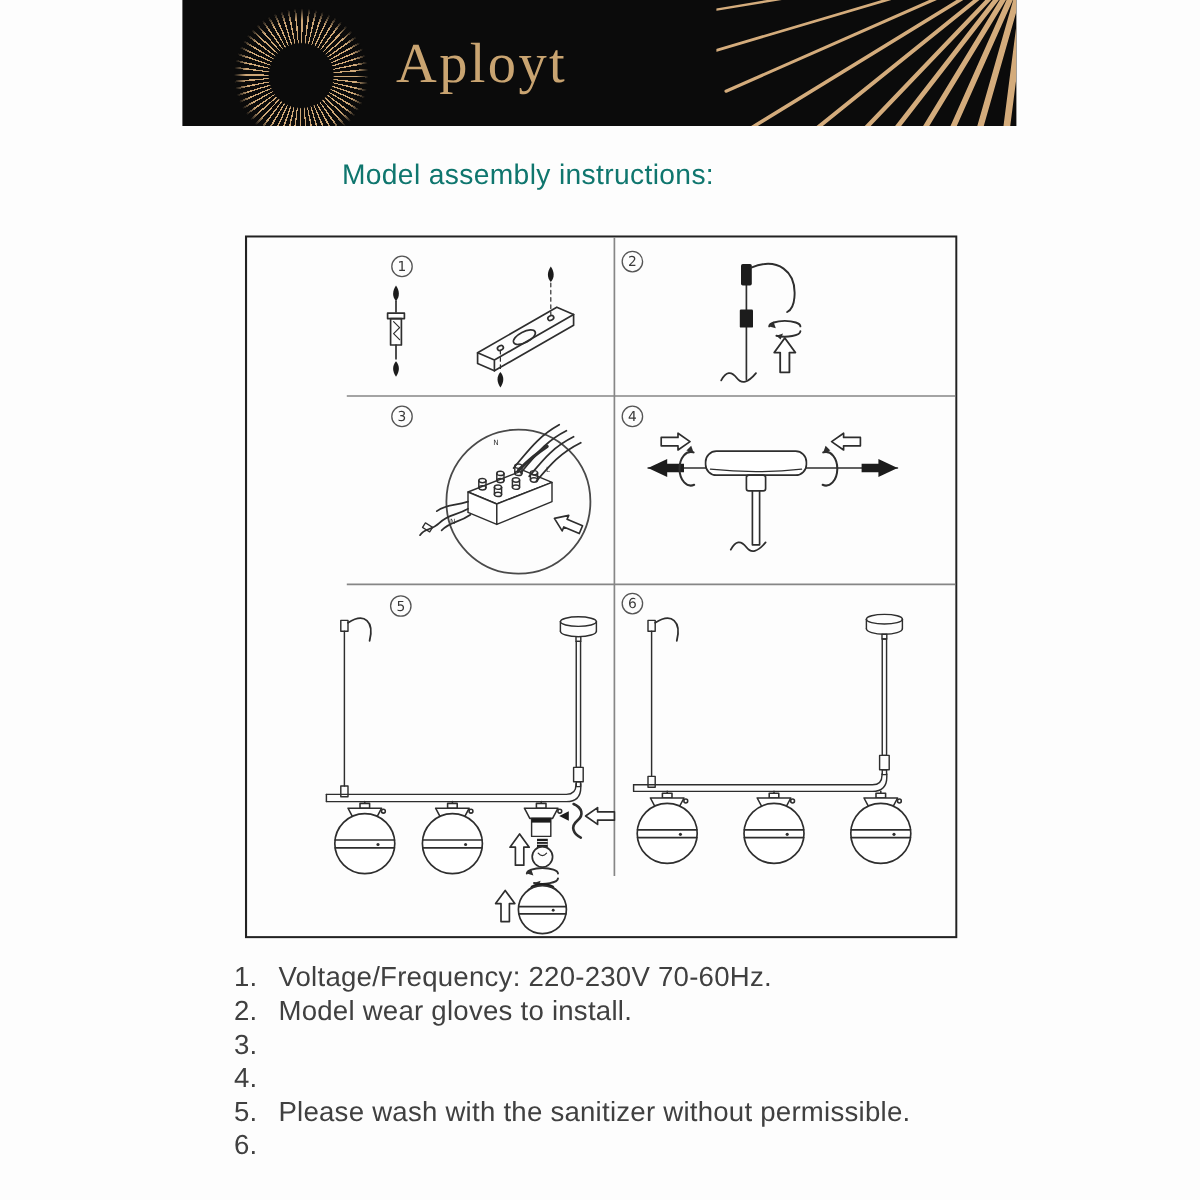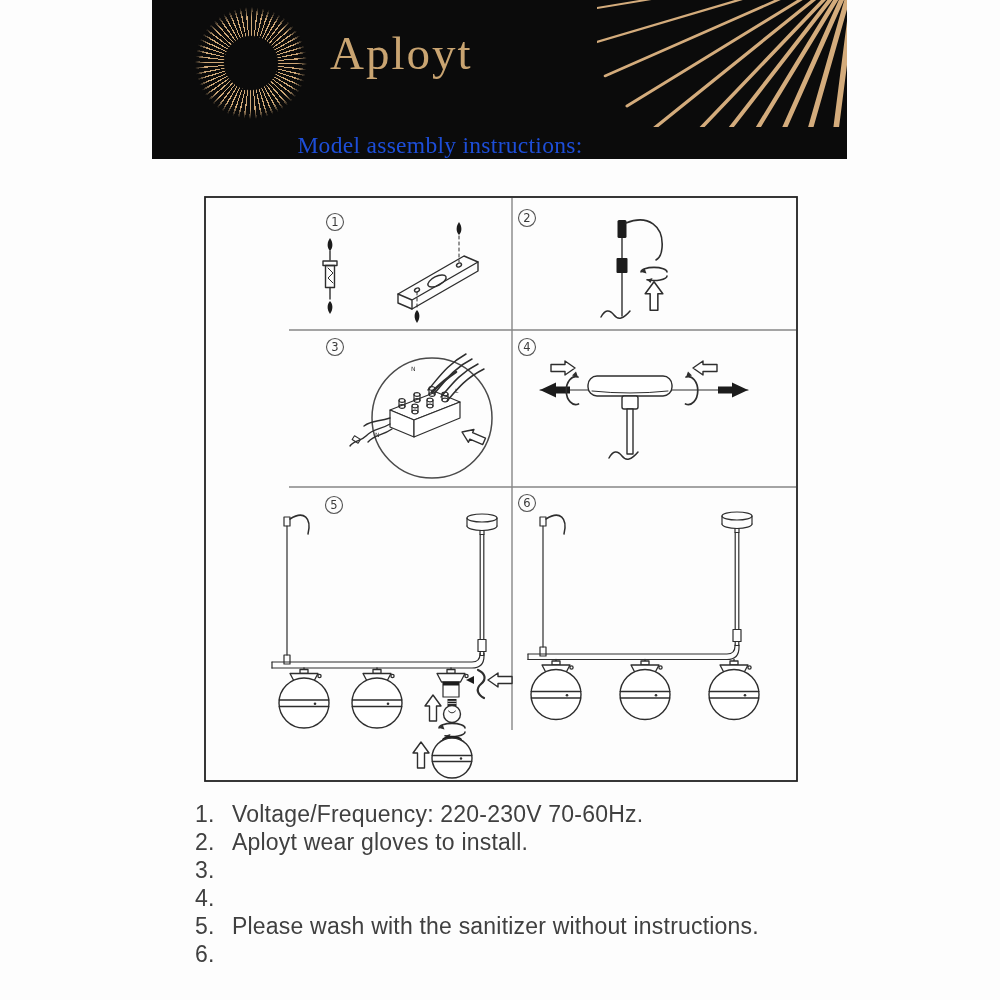--- a/index.html
+++ b/index.html
@@ -5,21 +5,21 @@
   html,body{margin:0;padding:0;}
   body{
     width:1000px;height:1000px;position:relative;
     background:#fdfdfd;
     font-family:"Liberation Sans", sans-serif;
     color:#3e3e3e;
     overflow:hidden;
   }
   
   .header{
-    position:absolute;left:152px;top:0;width:695px;height:159px;
+    position:absolute;left:152px;top:0;width:695px;height:105px;
     background:#0b0b0b;overflow:hidden;
   }
   .sunburst{
     position:absolute;left:42px;top:6px;width:114px;height:114px;border-radius:50%;
     background:repeating-conic-gradient(#cfa878 0deg 1.7deg,#0b0b0b 1.7deg 6deg);
     -webkit-mask:radial-gradient(circle,transparent 0 25px,#000 28px 46px,transparent 56px);
             mask:radial-gradient(circle,transparent 0 25px,#000 28px 46px,transparent 56px);
   }
   .sunburst-core{
     position:absolute;left:72px;top:36px;width:54px;height:54px;border-radius:50%;
@@ -28,21 +28,21 @@
   .brand{
     position:absolute;left:178px;top:30px;
     font-family:"Liberation Serif", serif;
     font-size:47px;font-weight:400;letter-spacing:2px;color:#c9a471;
     line-height:1;
   }
   .corner-rays{position:absolute;right:0;top:0;}
   
   .title-block{
     position:absolute;left:0;top:132px;width:880px;text-align:center;
-    font-size:23.5px;letter-spacing:0.3px;color:#1d4ed8;line-height:27px;font-family:Liberation Serif, serif;
+    font-size:23.5px;letter-spacing:0.3px;color:#0f766e;line-height:27px;
   }
   
   .diagram{position:absolute;left:204px;top:196px;}
   .diagram svg{display:block;}
   
   .instructions{position:absolute;left:195px;top:800px;width:640px;}
   .li{display:flex;font-size:23px;line-height:28px;color:#404040;letter-spacing:0.2px;}
   .li .num{width:37px;flex:0 0 37px;}
 </style>
 </head>
@@ -329,28 +329,28 @@
 </svg>
 </div>
 
 <div class="instructions">
   <div class="li">
     <span class="num">1.</span>
     <span>Voltage/Frequency: 220-230V 70-60Hz.</span>
   </div>
   <div class="li">
     <span class="num">2.</span>
-    <span>Aployt wear gloves to install.</span>
+    <span>Model wear gloves to install.</span>
   </div>
   <div class="li">
     <span class="num">3.</span>
   </div>
   <div class="li">
     <span class="num">4.</span>
   </div>
   <div class="li">
     <span class="num">5.</span>
-    <span>Please wash with the sanitizer without instructions.</span>
+    <span>Please wash with the sanitizer without permissible.</span>
   </div>
   <div class="li">
     <span class="num">6.</span>
   </div>
 </div>
 
 </body></html>

